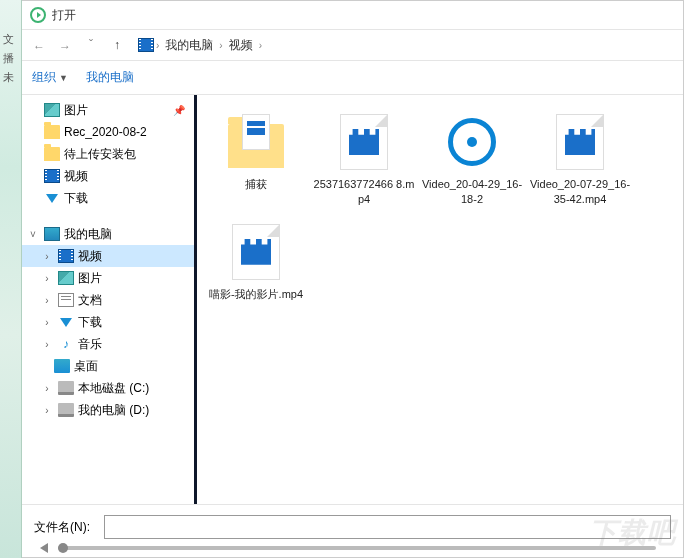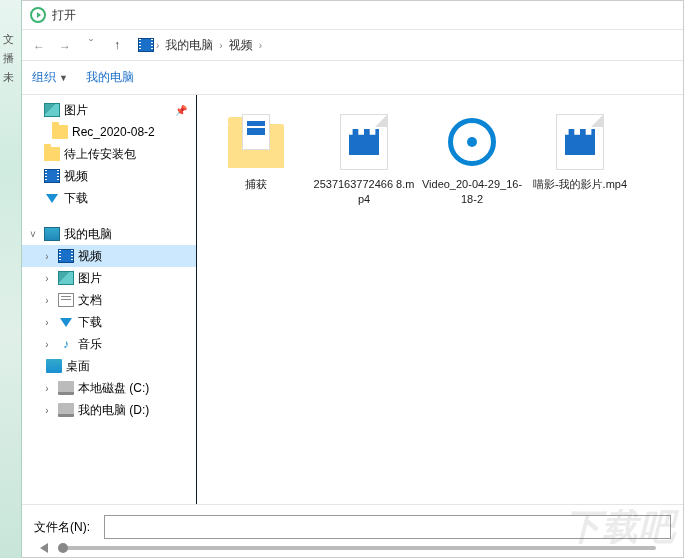--- a/index.html
+++ b/index.html
@@ -23,21 +23,21 @@
 .film-icon { width: 16px; height: 14px; background: linear-gradient(#1a6fc9, #1a6fc9); border: 1px solid #0a4a8a; position: relative; }
 .film-icon::before, .film-icon::after { content: ""; position: absolute; width: 2px; height: 100%; background: repeating-linear-gradient(#fff 0 1px, #1a6fc9 1px 3px); top: 0; }
 .film-icon::before { left: 0; } .film-icon::after { right: 0; }
 
 .toolbar { height: 34px; display: flex; align-items: center; padding: 0 10px; gap: 18px; border-bottom: 1px solid #e5e5e5; font-size: 12px; }
 .tool-item { color: #1a6fc9; cursor: pointer; display: flex; align-items: center; gap: 3px; }
 .drop { font-size: 9px; color: #555; }
 
 .main { flex: 1; display: flex; overflow: hidden; }
 
-.tree { width: 175px; border-right: 1px solid #0f172a; overflow-y: auto; font-size: 12px; padding: 4px 0; }
+.tree { width: 175px; border-right: 3px solid #0f172a; overflow-y: auto; font-size: 12px; padding: 4px 0; }
 .tree-item { display: flex; align-items: center; height: 22px; padding: 0 4px; cursor: pointer; gap: 4px; white-space: nowrap; overflow: hidden; }
 .tree-item.sel { background: #cce8ff; }
 .tree-item .expander { width: 14px; text-align: center; font-size: 10px; color: #666; flex-shrink: 0; }
 .tree-item .ico { width: 16px; height: 14px; flex-shrink: 0; display: flex; align-items: center; justify-content: center; }
 .pin { font-size: 10px; color: #777; margin-left: auto; margin-right: 4px; }
 .ico-folder-y { background: #ffd76a; border-radius: 1px 1px 0 0; position: relative; }
 .ico-folder-y::before { content:""; position:absolute; top:-3px; left:0; width:7px; height:3px; background:#ffd76a; border-radius:1px 1px 0 0; }
 .ico-pic { background: linear-gradient(135deg,#4aa 40%,#6cc 40%); border:1px solid #288; }
 .ico-dl { width:0; height:0; border-left:6px solid transparent; border-right:6px solid transparent; border-top:9px solid #1a8fd4; }
 .ico-doc { background:#fff; border:1px solid #888; position:relative; }
@@ -57,21 +57,21 @@
 .folder-thumb .inner::after{ content:""; position:absolute; left:4px; top:6px; right:4px; height:14px; background:linear-gradient(#1a6fc9 0 5px,#fff 5px 7px,#1a6fc9 7px 14px); }
 .mp4-thumb { width:48px; height:56px; background:#fff; border:1px solid #ddd; position:relative; }
 .mp4-thumb::before { content:""; position:absolute; top:0; right:0; width:12px; height:12px; background:linear-gradient(135deg,#fff 48%,#ddd 52%); }
 .mp4-thumb::after { content:""; position:absolute; left:8px; top:14px; right:8px; height:26px; background:#1a6fc9; clip-path: polygon(0 22%,12% 22%,12% 0,31% 0,31% 22%,50% 22%,50% 0,69% 0,69% 22%,88% 22%,88% 0,100% 0,100% 100%,0 100%); }
 .circ-thumb { width:48px; height:48px; border:5px solid #0a84d4; border-radius:50%; position:relative; }
 .circ-thumb::after { content:""; position:absolute; left:14px; top:14px; width:10px; height:10px; background:#0a84d4; border-radius:50%; }
 
 .bottom { border-top:1px solid #e5e5e5; padding: 10px 12px 18px; display:flex; align-items:center; font-size:12px; gap:14px; }
 .fname-input { flex:1; height:24px; border:1px solid #999; padding:0 6px; font-size:12px; }
 
-.watermark { position:absolute; right:8px; bottom:6px; font-size:36px; font-weight:700; font-style:italic; color:rgba(120,120,120,0.15); letter-spacing:1px; }
+.watermark { position:absolute; right:8px; bottom:6px; font-size:28px; font-weight:700; font-style:italic; color:rgba(120,120,120,0.15); letter-spacing:1px; }
 .bottom-bar { position:absolute; left:22px; right:0; bottom:0; height:20px; display:flex; align-items:center; padding:0 18px; }
 .play-bar-left { width:0;height:0;border-top:5px solid transparent;border-bottom:5px solid transparent;border-right:8px solid #888; }
 .play-bar-track { flex:1; height:4px; background:#bbb; margin:0 10px; border-radius:2px; position:relative; }
 .play-bar-track::after { content:""; position:absolute; left:0; top:-3px; width:10px; height:10px; background:#888; border-radius:50%; }
 </style>
 </head>
 <body>
 
 <div class="left-strip">
   <div>文</div>
@@ -110,21 +110,21 @@
   </div>
 
   <div class="main">
 
     <div class="tree">
       <div class="tree-item" style="padding-left:22px">
           <span class="ico ico-pic"></span>
           <span>图片</span>
           <span class="pin">📌</span>
         </div>
-      <div class="tree-item" style="padding-left:30px">
+      <div class="tree-item" style="padding-left:22px">
           <span class="ico ico-folder-y"></span>
           <span>Rec_2020-08-2</span>
         </div>
       <div class="tree-item" style="padding-left:22px">
           <span class="ico ico-folder-y"></span>
           <span>待上传安装包</span>
         </div>
       <div class="tree-item" style="padding-left:22px">
           <span class="ico film-icon"></span>
           <span>视频</span>
@@ -163,21 +163,21 @@
           <span class="ico">
             <span class="ico-dl"></span>
           </span>
           <span>下载</span>
         </div>
       <div class="tree-item" style="padding-left:18px">
           <span class="expander">›</span>
           <span class="ico ico-music">♪</span>
           <span>音乐</span>
         </div>
-      <div class="tree-item" style="padding-left:24px">
+      <div class="tree-item" style="padding-left:32px">
           <span class="ico ico-desk"></span>
           <span>桌面</span>
         </div>
       <div class="tree-item" style="padding-left:18px">
           <span class="expander">›</span>
           <span class="ico ico-drive"></span>
           <span>本地磁盘 (C:)</span>
         </div>
       <div class="tree-item" style="padding-left:18px">
           <span class="expander">›</span>
@@ -201,20 +201,26 @@
               <div class="mp4-thumb"></div>
             </div>
             <span>2537163772466
 8.mp4</span>
           </div>
         <div class="file">
             <div class="fthumb">
               <div class="circ-thumb"></div>
             </div>
             <span>Video_20-04-29_16-18-2</span>
+          </div>
+        <div class="file">
+            <div class="fthumb">
+              <div class="mp4-thumb"></div>
+            </div>
+            <span>Video_20-07-29_16-35-42.mp4</span>
           </div>
         <div class="file">
             <div class="fthumb">
               <div class="mp4-thumb"></div>
             </div>
             <span>喵影-我的影片.mp4</span>
           </div>
       </div>
     </div>
   </div>

